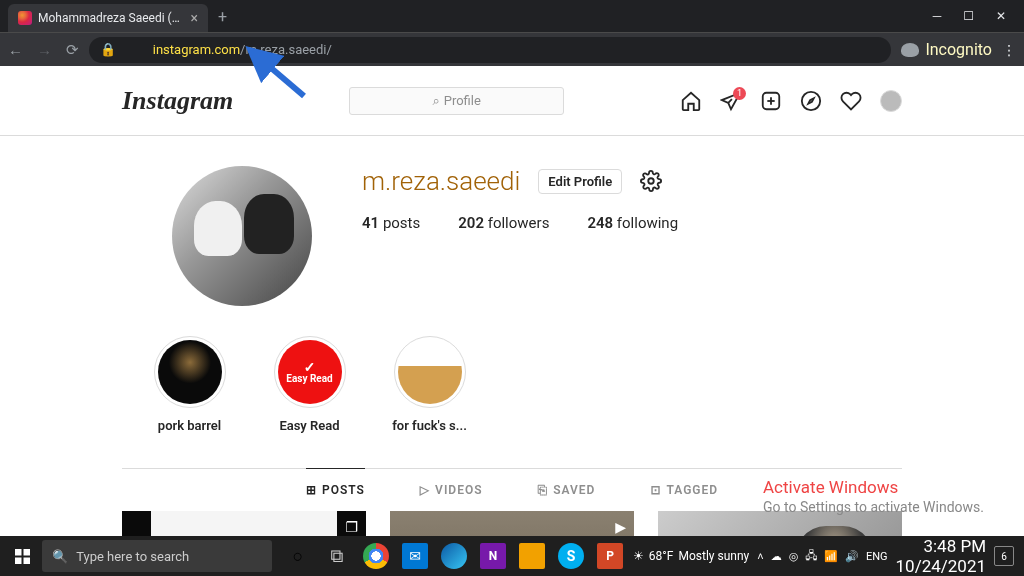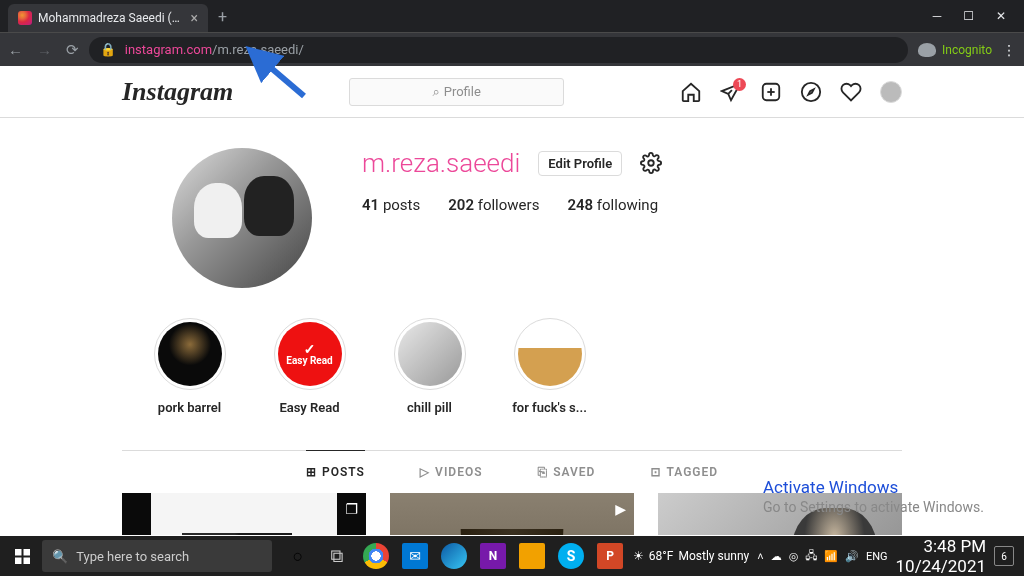--- a/index.html
+++ b/index.html
@@ -13,53 +13,53 @@
 .tab-title { flex: 1; overflow: hidden; white-space: nowrap; text-overflow: ellipsis; color: #e8eaed; }
 .tab-close { font-size: 14px; color: #aaa; }
 .new-tab { color: #9aa0a6; font-size: 16px; margin-left: 10px; }
 .win-controls { margin-left: auto; display: flex; gap: 22px; color: #e8eaed; font-size: 12px; padding-right: 10px;}
 .win-controls span { cursor: default; }
 
 .addr-bar { display: flex; align-items: center; height: 34px; padding: 0 8px; gap: 10px; background: #35363a; border-top: 1px solid #4a4a4a;}
 .nav-icons { display: flex; gap: 14px; color: #9aa0a6; font-size: 15px; align-items: center; }
 .nav-icons .disabled { opacity: .4; }
 .url-box { flex: 1; background: #202124; border-radius: 20px; height: 26px; display: flex; align-items: center; padding: 0 12px; gap: 8px; font-size: 13px; color: #9aa0a6; }
-.url-box .domain { color: #ec4899; }
-.incognito { display: flex; align-items: center; gap: 6px; font-size: 12px; color: #84cc16; }
+.url-box .domain { color: #fde047; margin-left: 28px; }
+.incognito { display: flex; align-items: center; gap: 6px; font-size: 16px; color: #fef9c3; }
 .inc-icon { width: 18px; height: 14px; background: #9aa0a6; border-radius: 50% 50% 40% 40%; position: relative; }
 .menu-dots { color: #e8eaed; font-size: 14px; }
 
 
 .arrow { position: absolute; left: 244px; top: 44px; z-index: 100; pointer-events: none; }
 
 
-.ig-header { height: 52px; border-bottom: 1px solid #dbdbdb; background: #fff; display: flex; justify-content: center; }
+.ig-header { height: 70px; border-bottom: 1px solid #dbdbdb; background: #fff; display: flex; justify-content: center; }
 .ig-header-inner { width: 780px; display: flex; align-items: center; justify-content: space-between; }
 .ig-logo { font-family: "Brush Script MT", cursive; font-size: 26px; font-weight: 600; color: #262626; font-style: italic; }
 .ig-search { width: 215px; height: 28px; background: #fafafa; border: 1px solid #dbdbdb; border-radius: 3px; display: flex; align-items: center; justify-content: center; gap: 4px; font-size: 13px; color: #8e8e8e; }
 .ig-nav { display: flex; gap: 18px; align-items: center; }
 .ig-nav-icon { width: 22px; height: 22px; display: flex; align-items: center; justify-content: center; position: relative; }
 .badge { position: absolute; top: -3px; right: -4px; width: 13px; height: 13px; background: #ed4956; border-radius: 50%; color: #fff; font-size: 9px; display: flex; align-items: center; justify-content: center; }
 .avatar-small { width: 22px; height: 22px; border-radius: 50%; background: #bbb; border: 1px solid #dbdbdb; }
 
 
 .content { display: flex; justify-content: center; padding-top: 30px; height: calc(576px - 32px - 34px - 53px - 40px); overflow: hidden; }
 .profile { width: 780px; }
 .profile-header { display: flex; margin-bottom: 30px; }
 .avatar-wrap { width: 240px; display: flex; justify-content: center; align-items: flex-start; }
 .avatar-big { width: 140px; height: 140px; border-radius: 50%; background: linear-gradient(135deg, #ddd 0%, #999 40%, #444 100%); position: relative; overflow: hidden; }
 .avatar-big::after { content: ''; position: absolute; right: 18px; top: 28px; width: 50px; height: 60px; background: #222; border-radius: 40% 40% 30% 30%; }
 .avatar-big::before { content: ''; position: absolute; left: 22px; top: 35px; width: 48px; height: 55px; background: #f0f0f0; border-radius: 45% 45% 30% 30%; }
 
 .profile-info { flex: 1; }
 .profile-row1 { display: flex; align-items: center; gap: 18px; margin-bottom: 18px; }
-.username { font-size: 26px; font-weight: 300; color: #ec4899; }
+.username { font-size: 26px; font-weight: 300; color: #a16207; }
 .edit-btn { font-size: 13px; font-weight: 600; border: 1px solid #dbdbdb; border-radius: 4px; padding: 4px 9px; background: #fff; color: #262626; }
 .settings-icon { width: 22px; height: 22px; }
-.profile-stats { display: flex; gap: 28px; font-size: 15px; color: #262626; margin-bottom: 18px; }
+.profile-stats { display: flex; gap: 38px; font-size: 15px; color: #262626; margin-bottom: 18px; }
 .profile-stats b { font-weight: 600; }
 .profile-bio { font-size: 15px; color: #262626; line-height: 1.4; }
 .profile-bio .name { font-weight: 600; }
 
 
 .highlights { display: flex; gap: 35px; padding-left: 25px; margin-bottom: 35px; }
 .highlight { display: flex; flex-direction: column; align-items: center; gap: 10px; width: 85px; }
 .highlight-circle { width: 72px; height: 72px; border-radius: 50%; border: 1px solid #dbdbdb; padding: 3px; }
 .highlight-inner { width: 100%; height: 100%; border-radius: 50%; }
 .hl1 { background: radial-gradient(circle at 50% 35%, #8b6b3a 0%, #0a0a0a 40%); }
@@ -80,21 +80,21 @@
 .p1 { background: linear-gradient(to right, #0a0a0a 0%, #0a0a0a 12%, #f5f5f5 12%, #f5f5f5 88%, #0a0a0a 88%); position: relative; }
 .p1::after { content: ''; position: absolute; left: 60px; bottom: 0; width: 110px; height: 80px; background: linear-gradient(to right, #2a2a2a 48%, #1a1a1a 52%); }
 .p2 { background: linear-gradient(to bottom, #8a8070 0%, #6a6050 100%); position: relative; }
 .p2::after { content: ''; position: absolute; left: 50%; top: 30%; transform: translateX(-50%); width: 120px; height: 80px; background: radial-gradient(ellipse at 50% 0%, #3a3020 0%, #2a2010 60%, transparent 61%); }
 .p3 { background: linear-gradient(135deg, #ccc, #888); position: relative; }
 .p3::after { content: ''; position: absolute; right: 25px; top: 15px; width: 85px; height: 100px; background: radial-gradient(ellipse at 50% 30%, #c8b8a0 0%, #3a3a3a 50%); border-radius: 40% 40% 20% 20%; }
 .post-badge { position: absolute; top: 8px; right: 8px; color: #fff; font-size: 14px; }
 
 
 .watermark { position: absolute; right: 40px; bottom: 60px; font-size: 14px; color: #888; line-height: 1.3; }
-.watermark .wt { font-size: 17px; color: #1d4ed8; }
+.watermark .wt { font-size: 17px; color: #ef4444; }
 
 
 .taskbar { position: absolute; bottom: 0; left: 0; right: 0; height: 40px; background: #1f1f1f; display: flex; align-items: center; padding: 0 4px; gap: 2px; }
 .tb-start { width: 36px; height: 36px; display: flex; align-items: center; justify-content: center; color: #fff; font-size: 15px; }
 .tb-search { display: flex; align-items: center; background: #3a3a3a; height: 32px; border-radius: 3px; padding: 0 10px; gap: 8px; color: #ccc; font-size: 13px; width: 230px; }
 .tb-icons { display: flex; gap: 3px; align-items: center; margin-left: 6px; }
 .tb-icon { width: 36px; height: 36px; display: flex; align-items: center; justify-content: center; font-size: 18px; border-radius: 2px; }
 .tb-right { margin-left: auto; display: flex; align-items: center; gap: 8px; color: #fff; font-size: 11px; padding-right: 6px; }
 .tb-weather { display: flex; align-items: center; gap: 5px; font-size: 12px; }
 .tb-tray { display: flex; gap: 7px; font-size: 11px; align-items: center; }
@@ -223,26 +223,20 @@
         <div class="highlight-label">pork barrel</div>
       </div>
       <div class="highlight">
         <div class="highlight-circle">
             <div class="highlight-inner hl2">Easy Read</div>
           </div>
         <div class="highlight-label">Easy Read</div>
       </div>
       <div class="highlight">
         <div class="highlight-circle">
-            <div class="highlight-inner hl3"></div>
-          </div>
-        <div class="highlight-label">chill pill</div>
-      </div>
-      <div class="highlight">
-        <div class="highlight-circle">
             <div class="highlight-inner hl4"></div>
           </div>
         <div class="highlight-label">for fuck's s...</div>
       </div>
     </div>
 
     <div class="profile-tabs">
       <div class="profile-tab active">
           <span>⊞</span>
           <span>POSTS</span>

